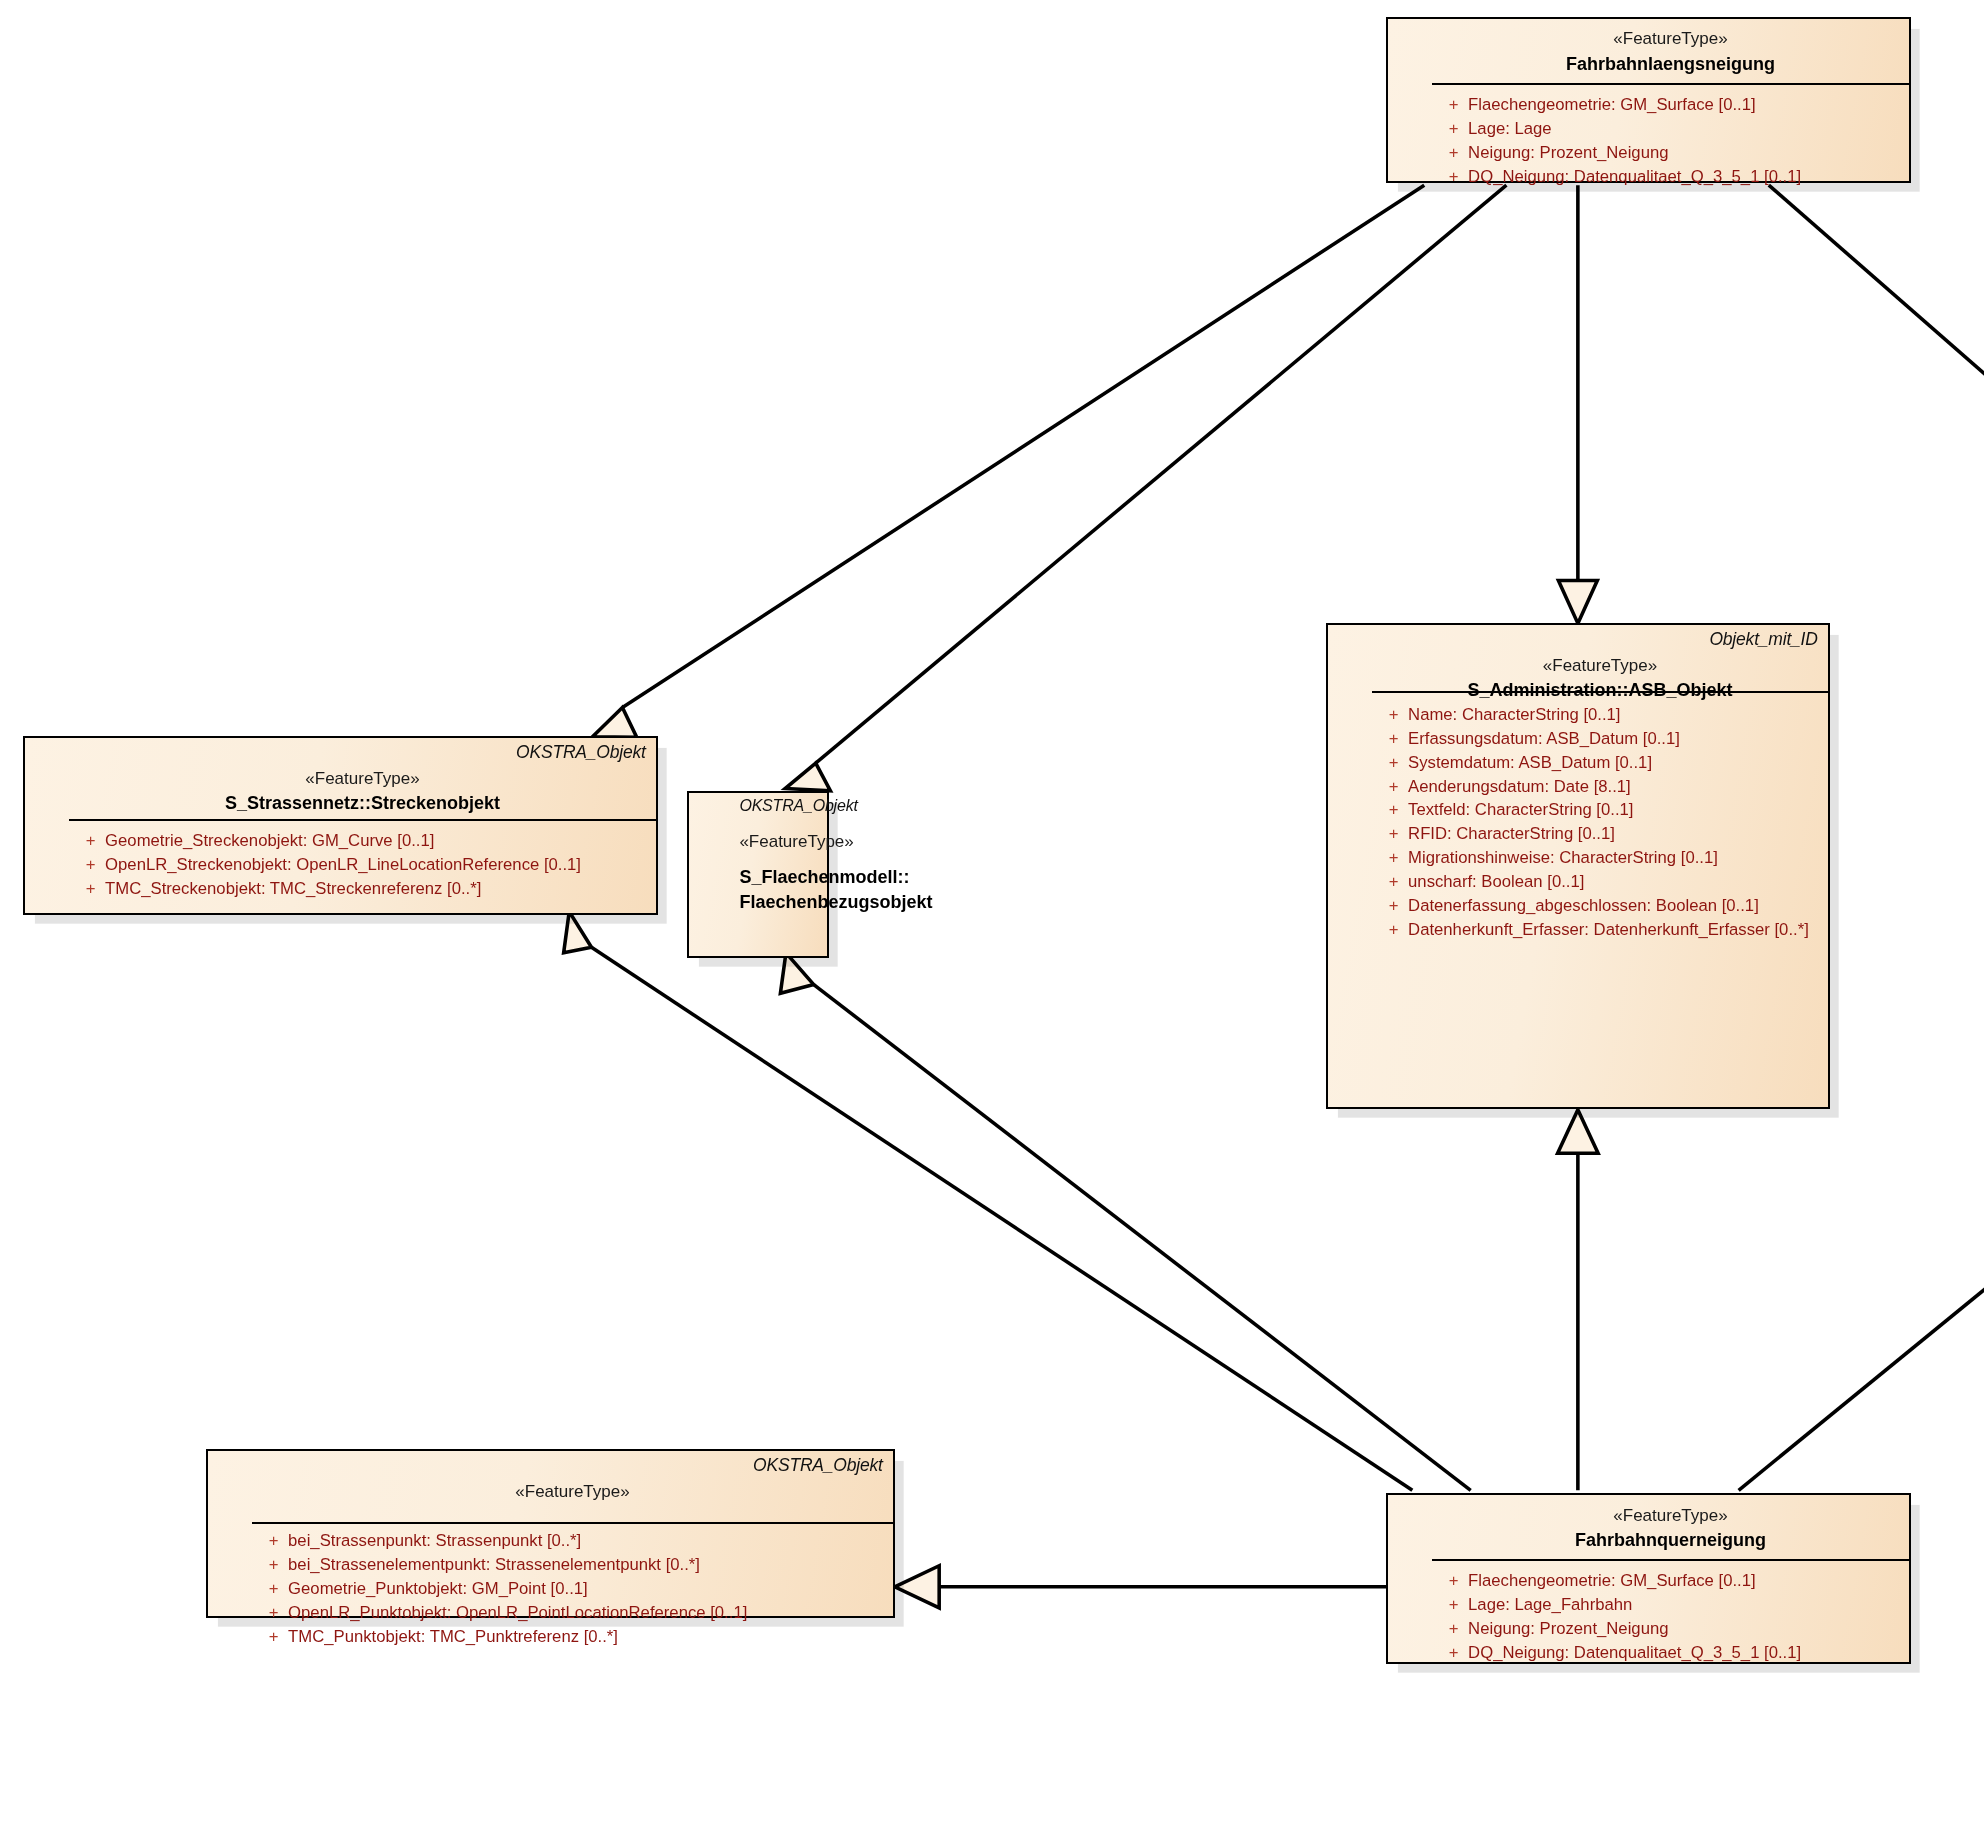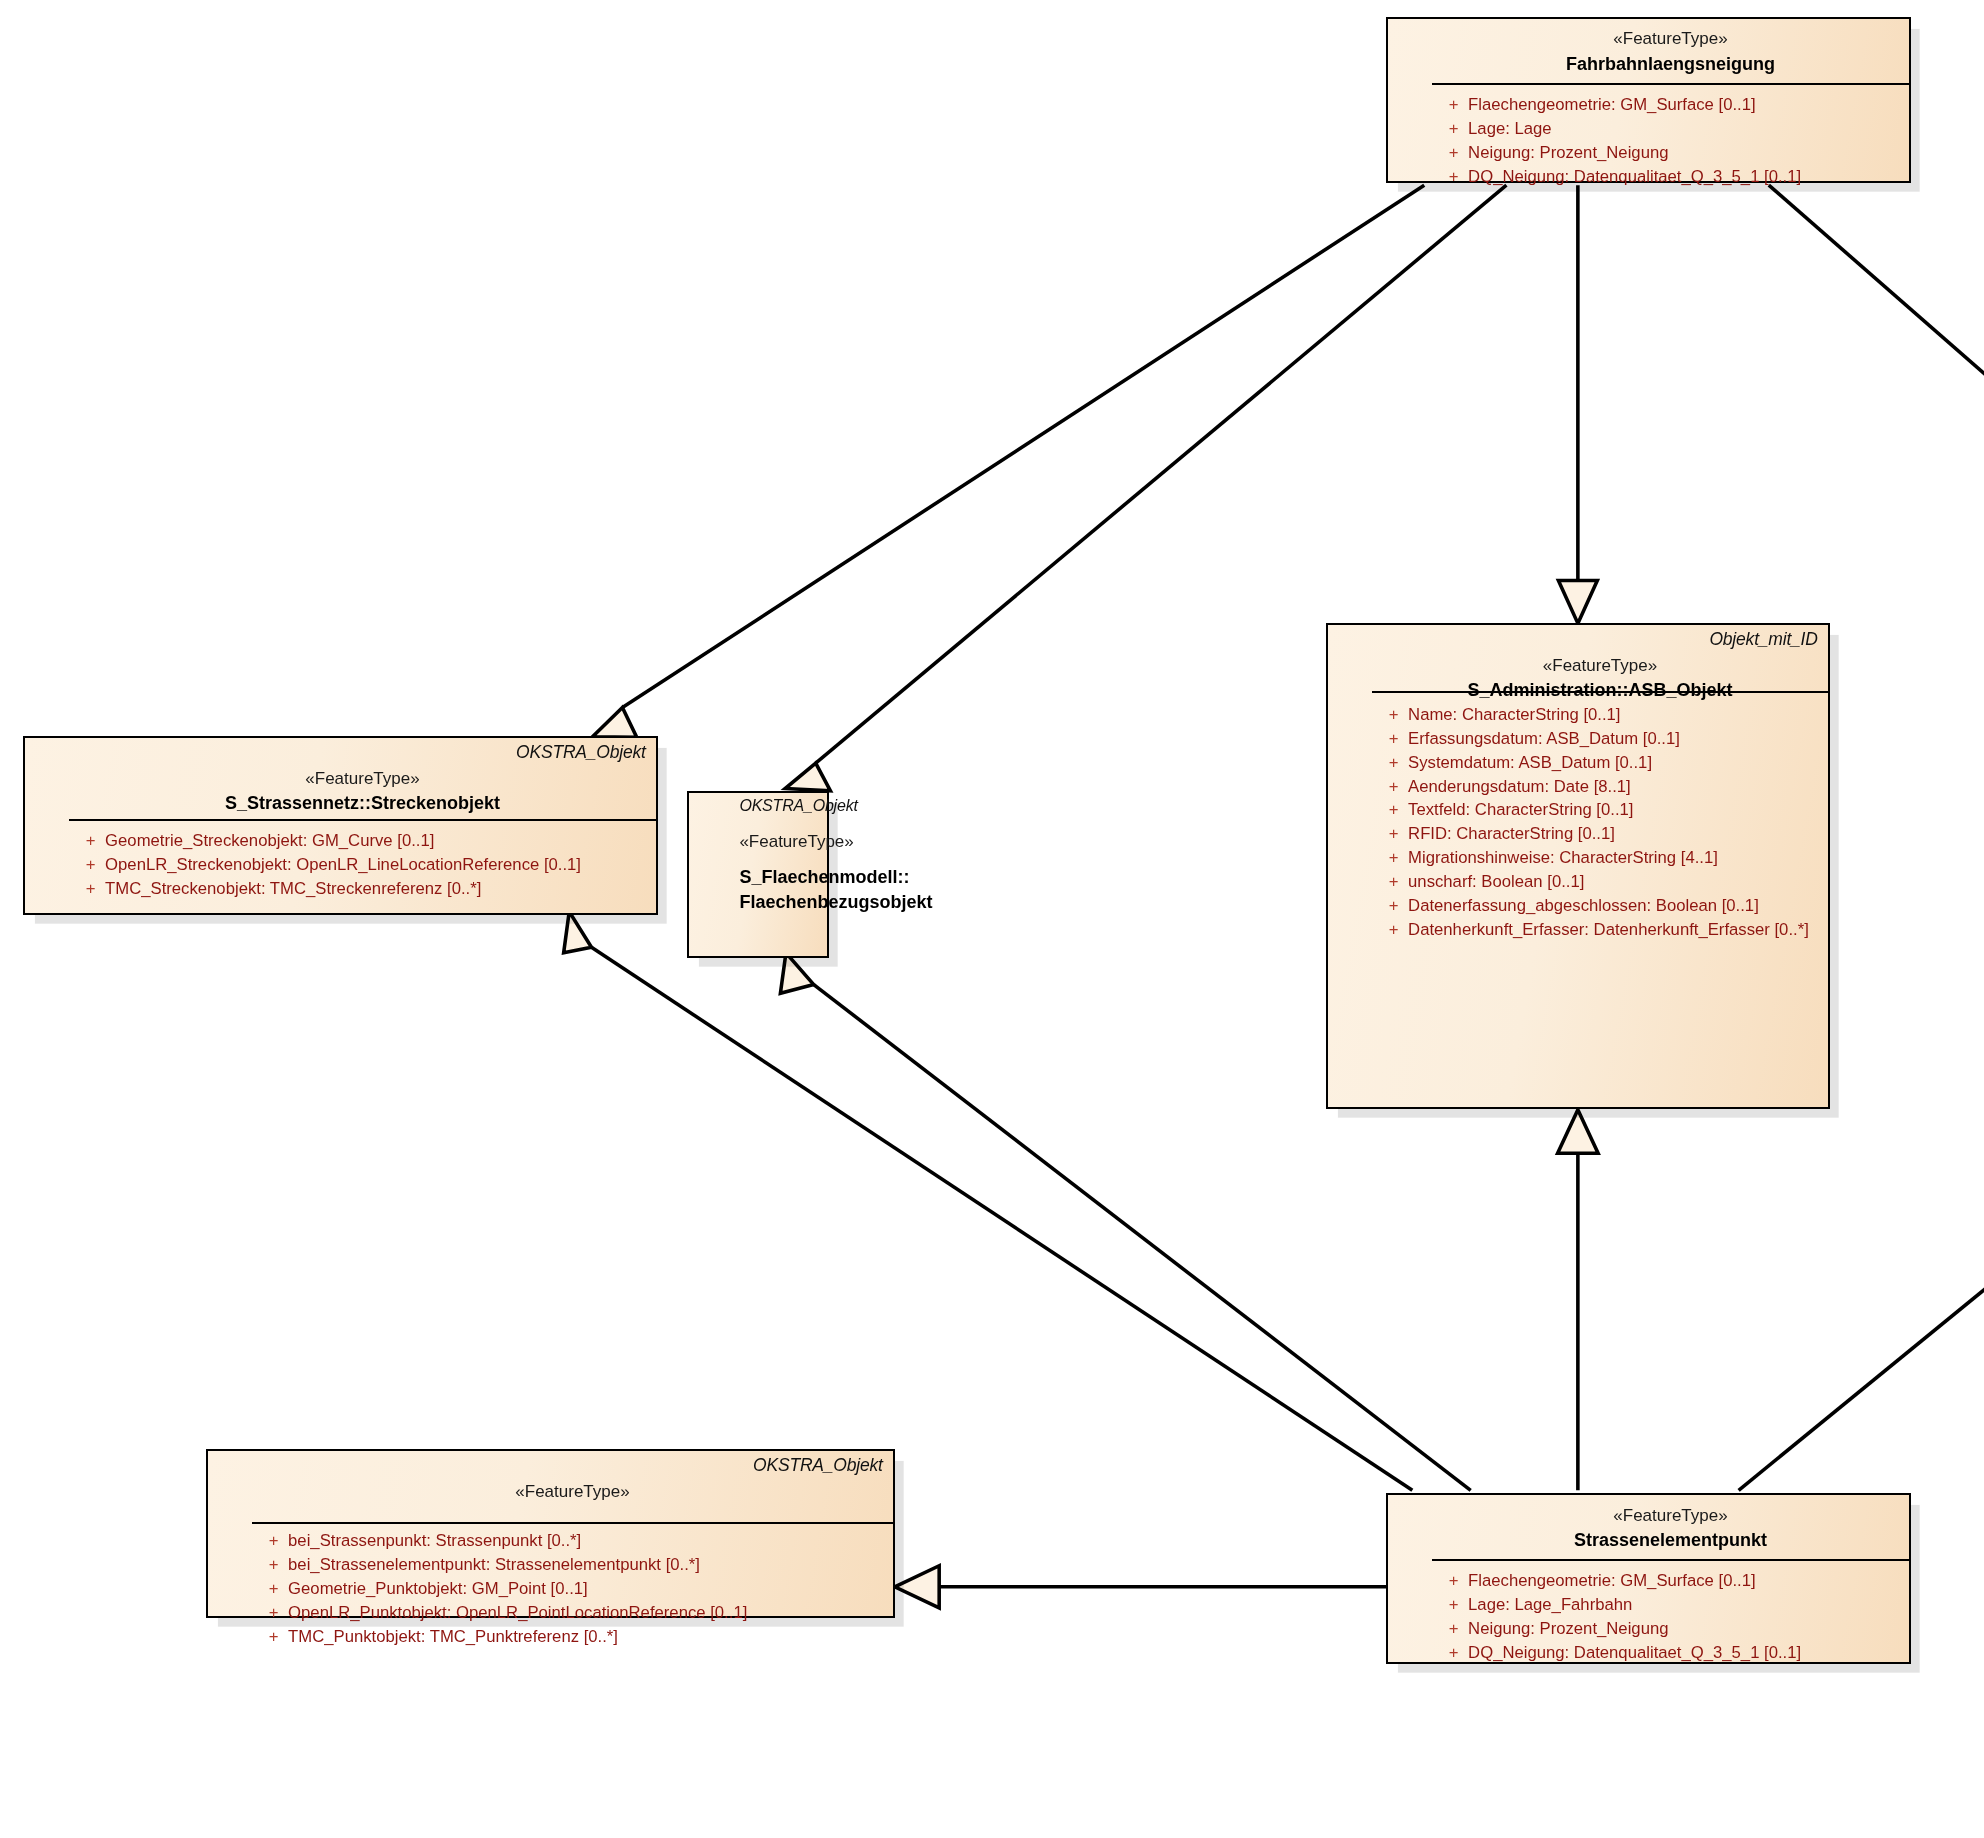--- a/index.html
+++ b/index.html
@@ -221,21 +221,21 @@
       <div class="attr">
         <span class="vis">+</span>
         <span class="sig">Textfeld: CharacterString [0..1]</span>
       </div>
       <div class="attr">
         <span class="vis">+</span>
         <span class="sig">RFID: CharacterString [0..1]</span>
       </div>
       <div class="attr">
         <span class="vis">+</span>
-        <span class="sig">Migrationshinweise: CharacterString [4..1]</span>
+        <span class="sig">Migrationshinweise: CharacterString [0..1]</span>
       </div>
       <div class="attr">
         <span class="vis">+</span>
         <span class="sig">unscharf: Boolean [0..1]</span>
       </div>
       <div class="attr">
         <span class="vis">+</span>
         <span class="sig">Datenerfassung_abgeschlossen: Boolean [0..1]</span>
       </div>
       <div class="attr">
@@ -271,21 +271,21 @@
         <span class="vis">+</span>
         <span class="sig">TMC_Punktobjekt: TMC_Punktreferenz [0..*]</span>
       </div>
     </div>
   </div>
 
   <div class="uml-class" style="left:1386px; top:1493px; width:525px; height:171px;">
     <div class="hdr" style="height:66px;">
       <div class="meta ph"></div>
       <div class="stereo">«FeatureType»</div>
-      <div class="cname">Strassenelementpunkt</div>
+      <div class="cname">Fahrbahnquerneigung</div>
     </div>
     <div class="attrs">
       <div class="attr">
         <span class="vis">+</span>
         <span class="sig">Flaechengeometrie: GM_Surface [0..1]</span>
       </div>
       <div class="attr">
         <span class="vis">+</span>
         <span class="sig">Lage: Lage_Fahrbahn</span>
       </div>

